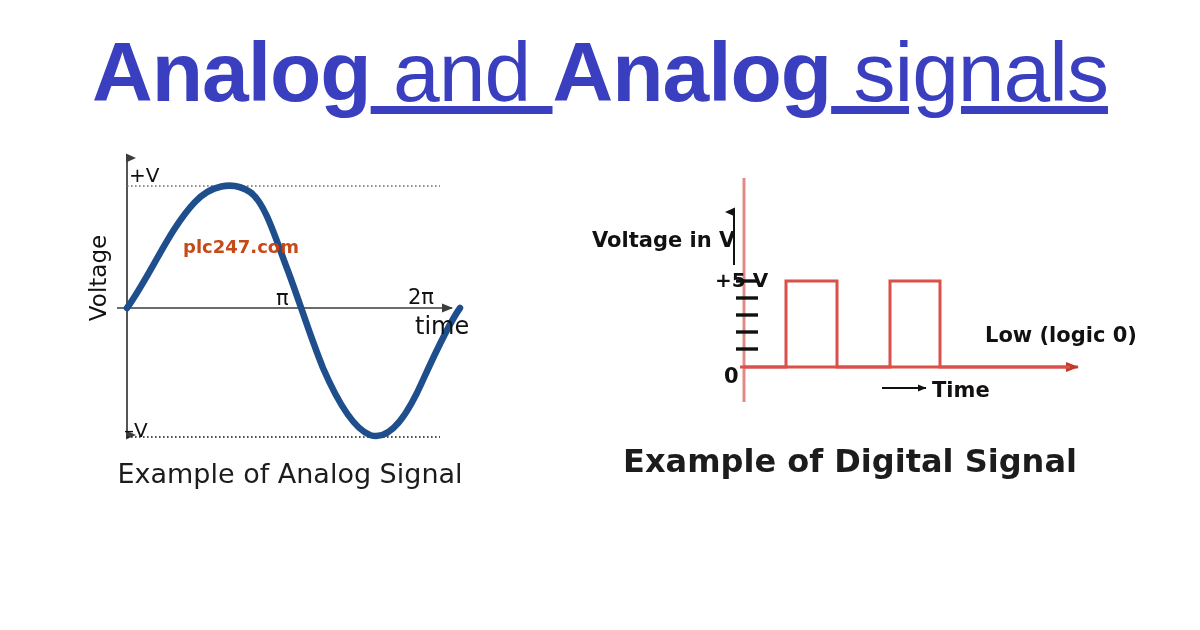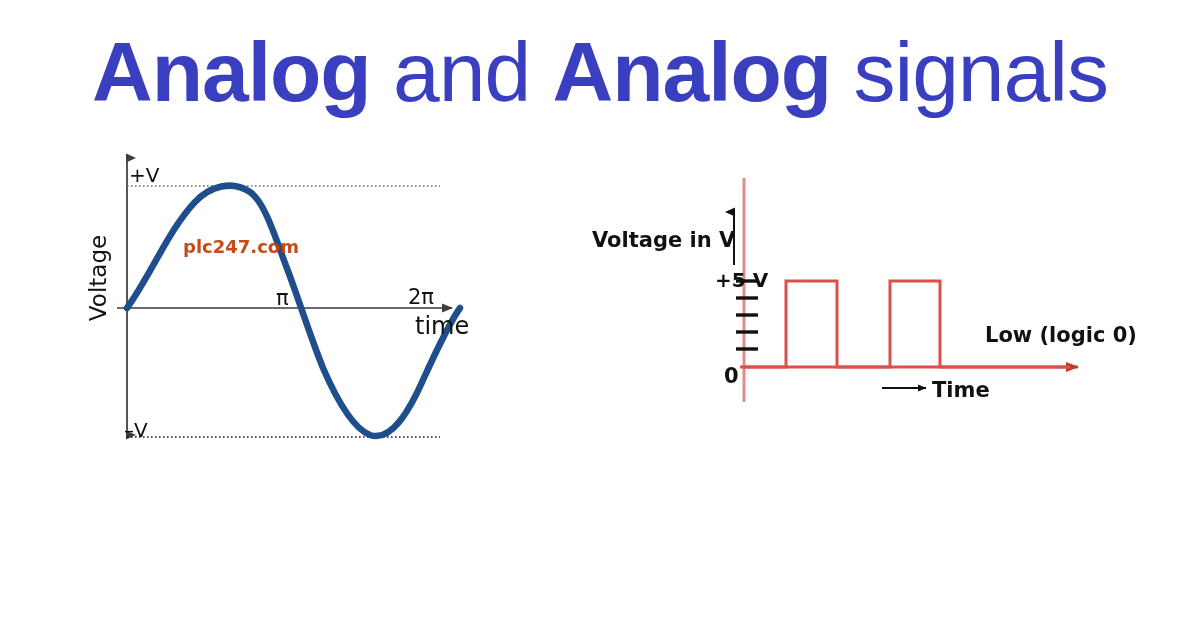--- a/index.html
+++ b/index.html
@@ -27,21 +27,21 @@
     line-height: 100px;
   }
   #title-bar span {
     font-size: 84px;
     color: #3A3FC0;
     letter-spacing: -1px;
     vertical-align: baseline;
     text-align: center;
   }
   .tw-bold { font-weight: bold; }
-  .tw-reg  { font-weight: normal; }
+  .tw-reg  { font-weight: normal; text-decoration: underline; }
 
   
   .figure {
     position: absolute;
   }
   #analog-figure {
     left: 60px;
     top: 140px;
     width: 460px;
     height: 370px;
@@ -164,20 +164,21 @@
 
   <div class="lbl" id="lbl-plus-v">+V</div>
   <div class="lbl" id="lbl-minus-v">–V</div>
   <div class="lbl" id="lbl-pi">π</div>
   <div class="lbl" id="lbl-2pi">2π</div>
   <div class="lbl" id="lbl-time">time</div>
   <div class="lbl" id="lbl-voltage">Voltage</div>
 
   <div id="watermark">plc247.com</div>
 
+  <div class="caption" id="analog-caption">Example of Analog Signal</div>
 </div>
 
 <div class="figure" id="digital-figure">
 
   <svg class="fig-svg" width="560" height="292" viewBox="0 0 560 292">
     <defs>
       <marker id="arrRightRed" markerWidth="13" markerHeight="11" refX="12" refY="5.5" orient="auto" markerUnits="userSpaceOnUse">
         <path d="M0,0.5 L13,5.5 L0,10.5 Z" fill="#C0392B"></path>
       </marker>
       <marker id="arrUpBlk" markerWidth="10" markerHeight="10" refX="5" refY="9" orient="auto" markerUnits="userSpaceOnUse">
@@ -207,13 +208,14 @@
 
     <line x1="312" y1="238" x2="356" y2="238" stroke="#111111" stroke-width="2" marker-end="url(#arrRightBlk)"></line>
   </svg>
 
   <div class="lbl" id="lbl-voltage-in-v">Voltage in V</div>
   <div class="lbl" id="lbl-5v">+5 V</div>
   <div class="lbl" id="lbl-zero">0</div>
   <div class="lbl" id="lbl-low">Low (logic 0)</div>
   <div class="lbl" id="lbl-time-d">Time</div>
 
+  <div class="caption" id="digital-caption">Example of Digital Signal</div>
 </div>
 
 </body></html>

